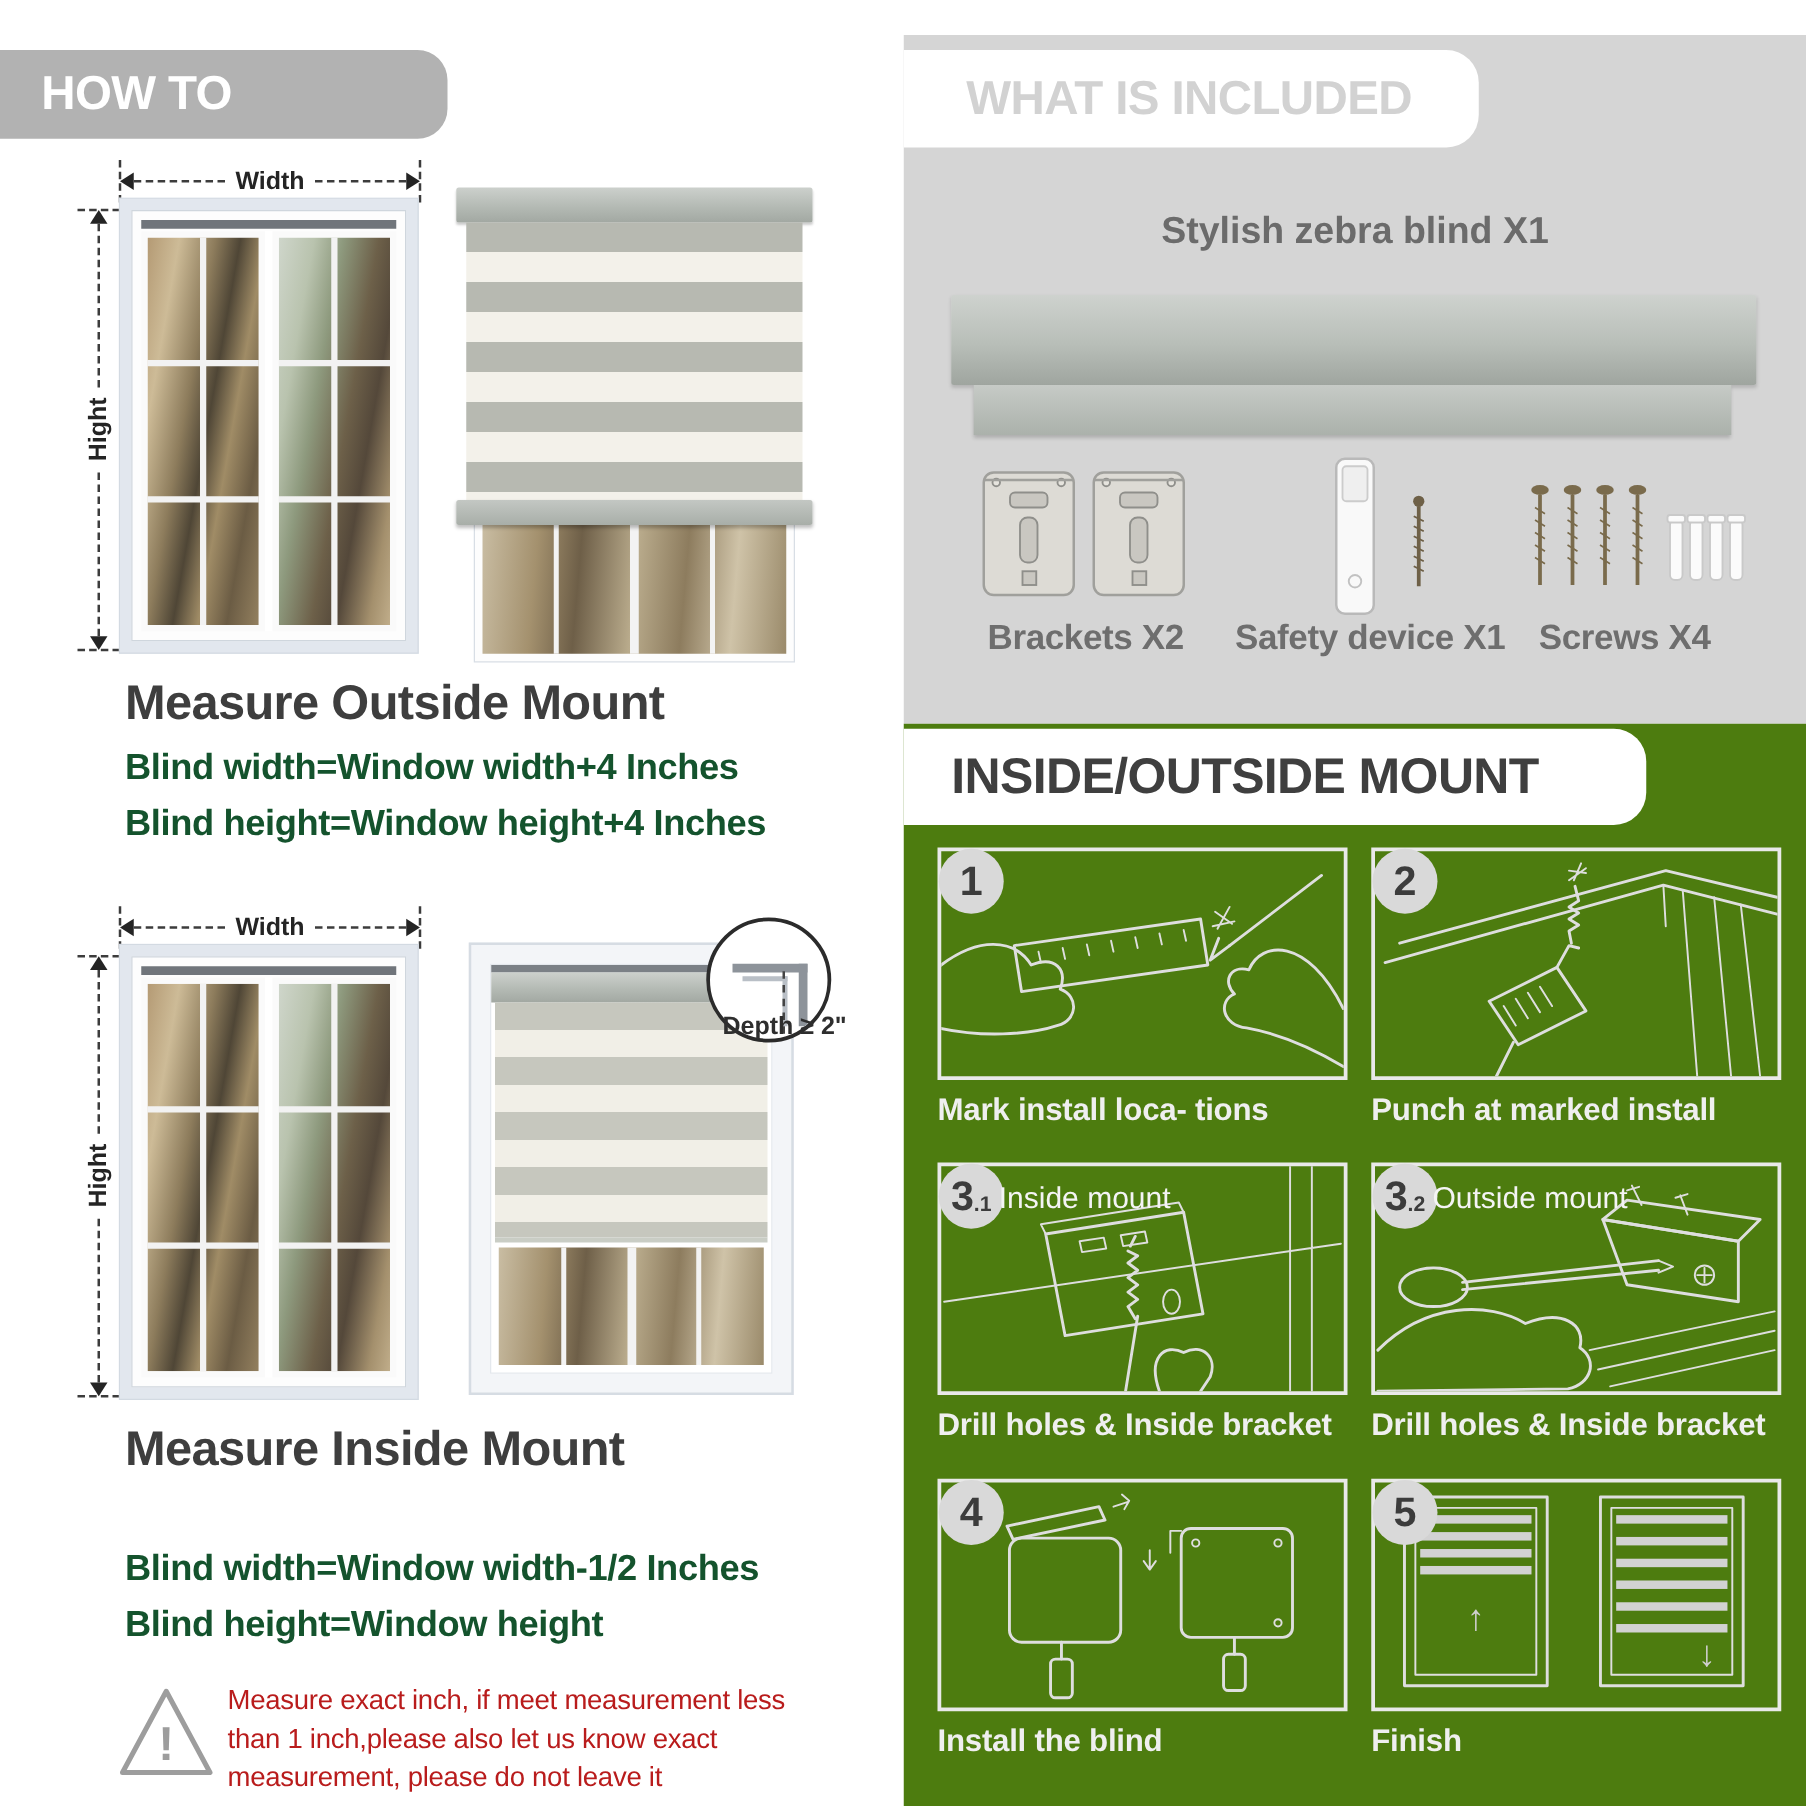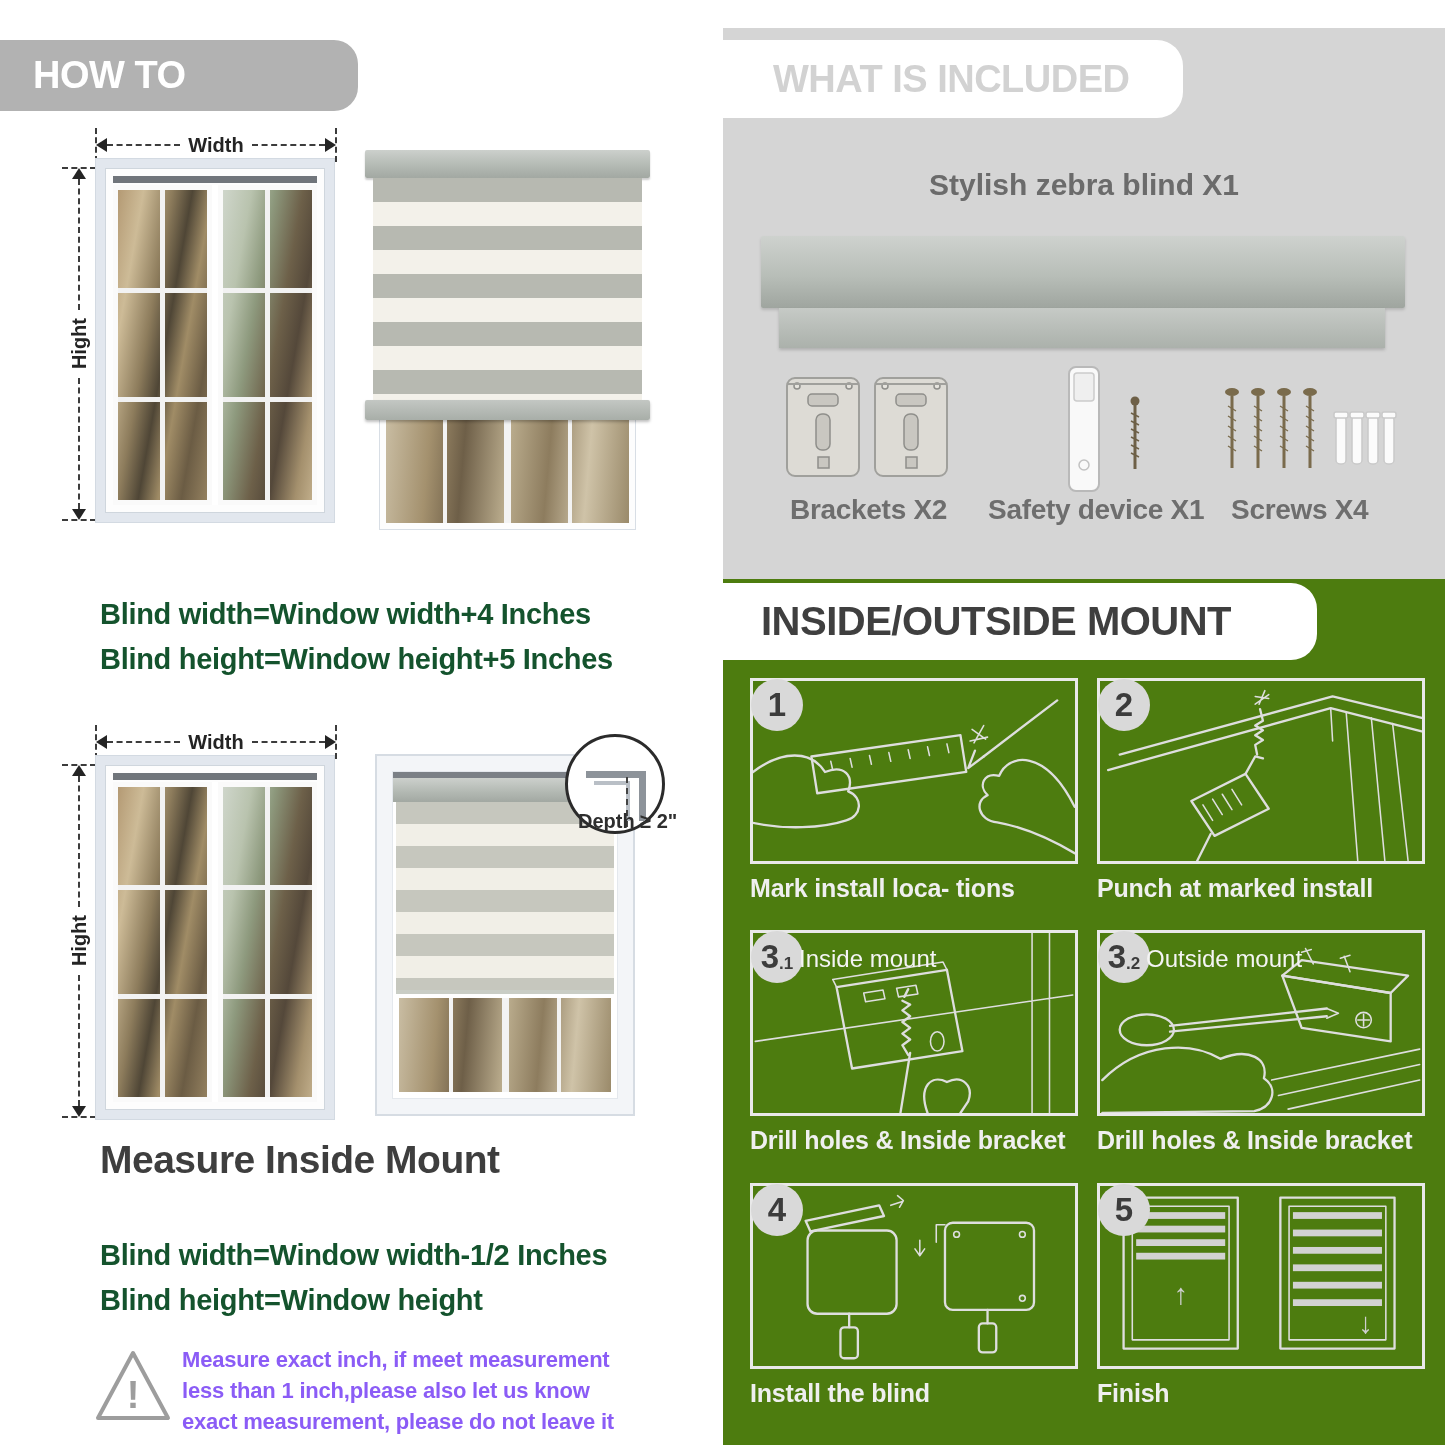--- a/index.html
+++ b/index.html
@@ -58,21 +58,21 @@
     linear-gradient(#f3f3f3,#f3f3f3) 50% 0/7px 100% no-repeat,
     linear-gradient(#f3f3f3,#f3f3f3) 24% 0/4px 100% no-repeat,
     linear-gradient(#f3f3f3,#f3f3f3) 76% 0/4px 100% no-repeat,
     linear-gradient(95deg,#c9bda3 0%,#a4916e 18%,#6e5f48 32%,#b9ab8c 50%,#8d7c5e 66%,#cfc3a8 82%,#9a8a6a 100%);}
   .inwin{background:#f3f5f8;border:2px solid #d6dce3;box-sizing:border-box;padding:15px;}
   .inwin-inner{background:#ffffff;height:100%;box-sizing:border-box;border:1px solid #e4e8ed;
     display:flex;flex-direction:column;}
   .magnifier{border:3px solid #2b2b2b;border-radius:50%;background:#fff;overflow:hidden;}
   .depth-lbl{font-size:20px;font-weight:bold;color:#2e2e2e;}
 
-  .warning-text{font-size:22px;font-weight:bold;color:#8b5cf6;line-height:31px;letter-spacing:-0.2px;}
+  .warning-text{font-size:22px;font-weight:normal;color:#b91c1c;line-height:31px;letter-spacing:-0.2px;}
 
   
   .included{left:723px;top:0;width:722px;height:551px;background:#d5d5d5;}
   .included-header{left:0;top:12px;width:460px;height:78px;background:#ffffff;
     border-radius:0 26px 26px 0;color:#d2d2d2;font-size:38px;font-weight:bold;
     line-height:78px;padding-left:50px;box-sizing:border-box;letter-spacing:-0.5px;}
   .product-lbl{width:100%;top:140px;text-align:center;font-size:30px;font-weight:bold;color:#6b6b6b;}
   .bar-top{left:38px;top:208px;width:644px;height:72px;border-radius:2px;
     background:linear-gradient(180deg,#ced2ce 0%,#b8beb8 55%,#9fa59f 100%);
     box-shadow:0 2px 3px rgba(0,0,0,0.15);}
@@ -135,22 +135,23 @@
 
   <div class="abs" style="left:365px;top:122px;width:285px;height:382px;">
     <div class="abs" style="left:14px;top:258px;width:257px;height:122px;background:#fdfdfd;border:1px solid #d8dee5;padding:6px;box-sizing:border-box;">
       <div class="glass-lower" style="height:100%;"></div>
     </div>
     <div class="abs cassette" style="left:0;top:0;width:285px;height:28px;border-radius:2px;box-shadow:0 2px 2px rgba(0,0,0,0.2);"></div>
     <div class="abs fabric" style="left:8px;top:28px;width:269px;height:222px;"></div>
     <div class="abs rail" style="left:0;top:250px;width:285px;height:20px;border-radius:2px;box-shadow:0 2px 3px rgba(0,0,0,0.25);"></div>
   </div>
 
+  <div class="abs section-heading" style="left:100px;top:513px;">Measure Outside Mount</div>
   <div class="abs body-line" style="left:100px;top:570px;">Blind width=Window width+4 Inches</div>
-  <div class="abs body-line" style="left:100px;top:615px;">Blind height=Window height+5 Inches</div>
+  <div class="abs body-line" style="left:100px;top:615px;">Blind height=Window height+4 Inches</div>
 
   <div class="abs harrow" style="left:96px;top:707px;width:240px;">
     <span class="tick-v" style="position:absolute;left:-1px;top:-10px;"></span>
     <span class="tick-v" style="position:absolute;right:-1px;top:-10px;"></span>
     <span class="ah l"></span>
     <span class="dash"></span>
     <span class="lbl">Width</span>
     <span class="dash"></span>
     <span class="ah r"></span>
   </div>

